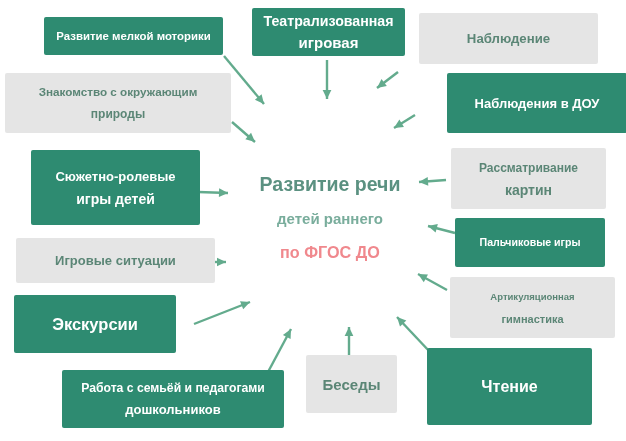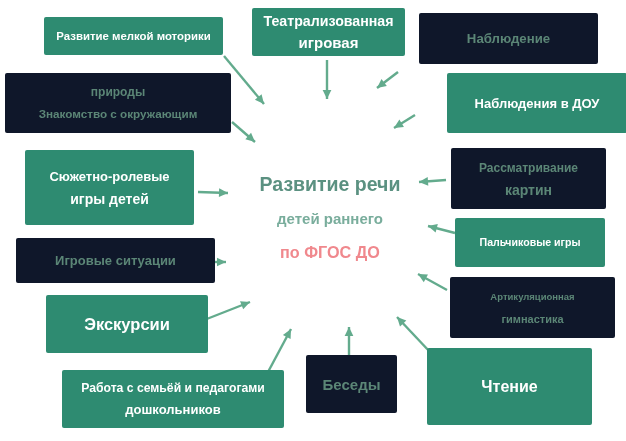--- a/index.html
+++ b/index.html
@@ -5,21 +5,21 @@
   html,body{margin:0;padding:0;background:#ffffff;}
   body{width:626px;height:441px;font-family:"Liberation Sans",sans-serif;overflow:hidden;
        -webkit-font-smoothing:antialiased;}
   #stage{position:relative;width:626px;height:441px;background:#ffffff;}
   svg.links{position:absolute;left:0;top:0;width:626px;height:441px;pointer-events:none;}
   .node{position:absolute;box-sizing:border-box;display:flex;align-items:center;justify-content:center;
         text-align:center;border-radius:2px;font-weight:700;padding:0 5px;}
   .node .lines{width:100%;}
   .node .t{display:block;}
   .dark{background:#2e8b71;color:#ffffff;}
-  .light{background:#0f172a;color:#5b8676;}
+  .light{background:#e5e5e5;color:#5b8676;}
   #center{position:absolute;text-align:center;left:230px;top:175px;width:200px;}
   #center .c1{color:#5b9181;font-weight:700;font-size:19.5px;line-height:18px;}
   #center .c2{color:#79ad9c;font-weight:700;font-size:15px;line-height:18px;margin-top:17px;}
   #center .c3{color:#f0888d;font-weight:700;font-size:16.2px;line-height:18px;margin-top:15px;}
 </style>
 </head>
 <body>
 
 <div id="stage">
 
@@ -93,22 +93,22 @@
       <span class="t" style="font-size: 15px; line-height: 21px;">игровая</span>
     </div>
   </div>
   <div class="node light" style="left: 419px; top: 13px; width: 179px; height: 51px;">
     <div class="lines">
       <span class="t" style="font-size: 13.2px; line-height: 21px;">Наблюдение</span>
     </div>
   </div>
   <div class="node light" style="left: 5px; top: 73px; width: 226px; height: 60px;">
     <div class="lines">
+      <span class="t" style="font-size: 11.7px; line-height: 22px;">Знакомство с окружающим</span>
       <span class="t" style="font-size: 12px; line-height: 22px;">природы</span>
-      <span class="t" style="font-size: 11.7px; line-height: 22px;">Знакомство с окружающим</span>
     </div>
   </div>
   <div class="node dark" style="left: 447px; top: 73px; width: 180px; height: 60px;">
     <div class="lines">
       <span class="t" style="font-size: 13px; line-height: 21px;">Наблюдения в ДОУ</span>
     </div>
   </div>
   <div class="node light" style="left: 451px; top: 148px; width: 155px; height: 61px;">
     <div class="lines">
       <span class="t" style="font-size: 12px; line-height: 22px;">Рассматривание</span>
@@ -135,31 +135,31 @@
     <div class="lines">
       <span class="t" style="font-size: 15px; line-height: 21px;">Беседы</span>
     </div>
   </div>
   <div class="node dark" style="left: 62px; top: 370px; width: 222px; height: 58px;">
     <div class="lines">
       <span class="t" style="font-size: 12.2px; line-height: 22px;">Работа с семьёй и педагогами</span>
       <span class="t" style="font-size: 13px; line-height: 22px;">дошкольников</span>
     </div>
   </div>
-  <div class="node dark" style="left: 46px; top: 295px; width: 162px; height: 58px;">
+  <div class="node dark" style="left: 14px; top: 295px; width: 162px; height: 58px;">
     <div class="lines">
       <span class="t" style="font-size: 16.5px; line-height: 21px;">Экскурсии</span>
     </div>
   </div>
   <div class="node light" style="left: 16px; top: 238px; width: 199px; height: 45px;">
     <div class="lines">
       <span class="t" style="font-size: 13px; line-height: 21px;">Игровые ситуации</span>
     </div>
   </div>
-  <div class="node dark" style="left: 25px; top: 150px; width: 169px; height: 75px;">
+  <div class="node dark" style="left: 31px; top: 150px; width: 169px; height: 75px;">
     <div class="lines">
       <span class="t" style="font-size: 13px; line-height: 23px;">Сюжетно-ролевые</span>
       <span class="t" style="font-size: 14px; line-height: 23px;">игры детей</span>
     </div>
   </div>
 
   <div id="center">
     <div class="c1">Развитие речи</div>
     <div class="c2">детей раннего</div>
     <div class="c3">по ФГОС ДО</div>

